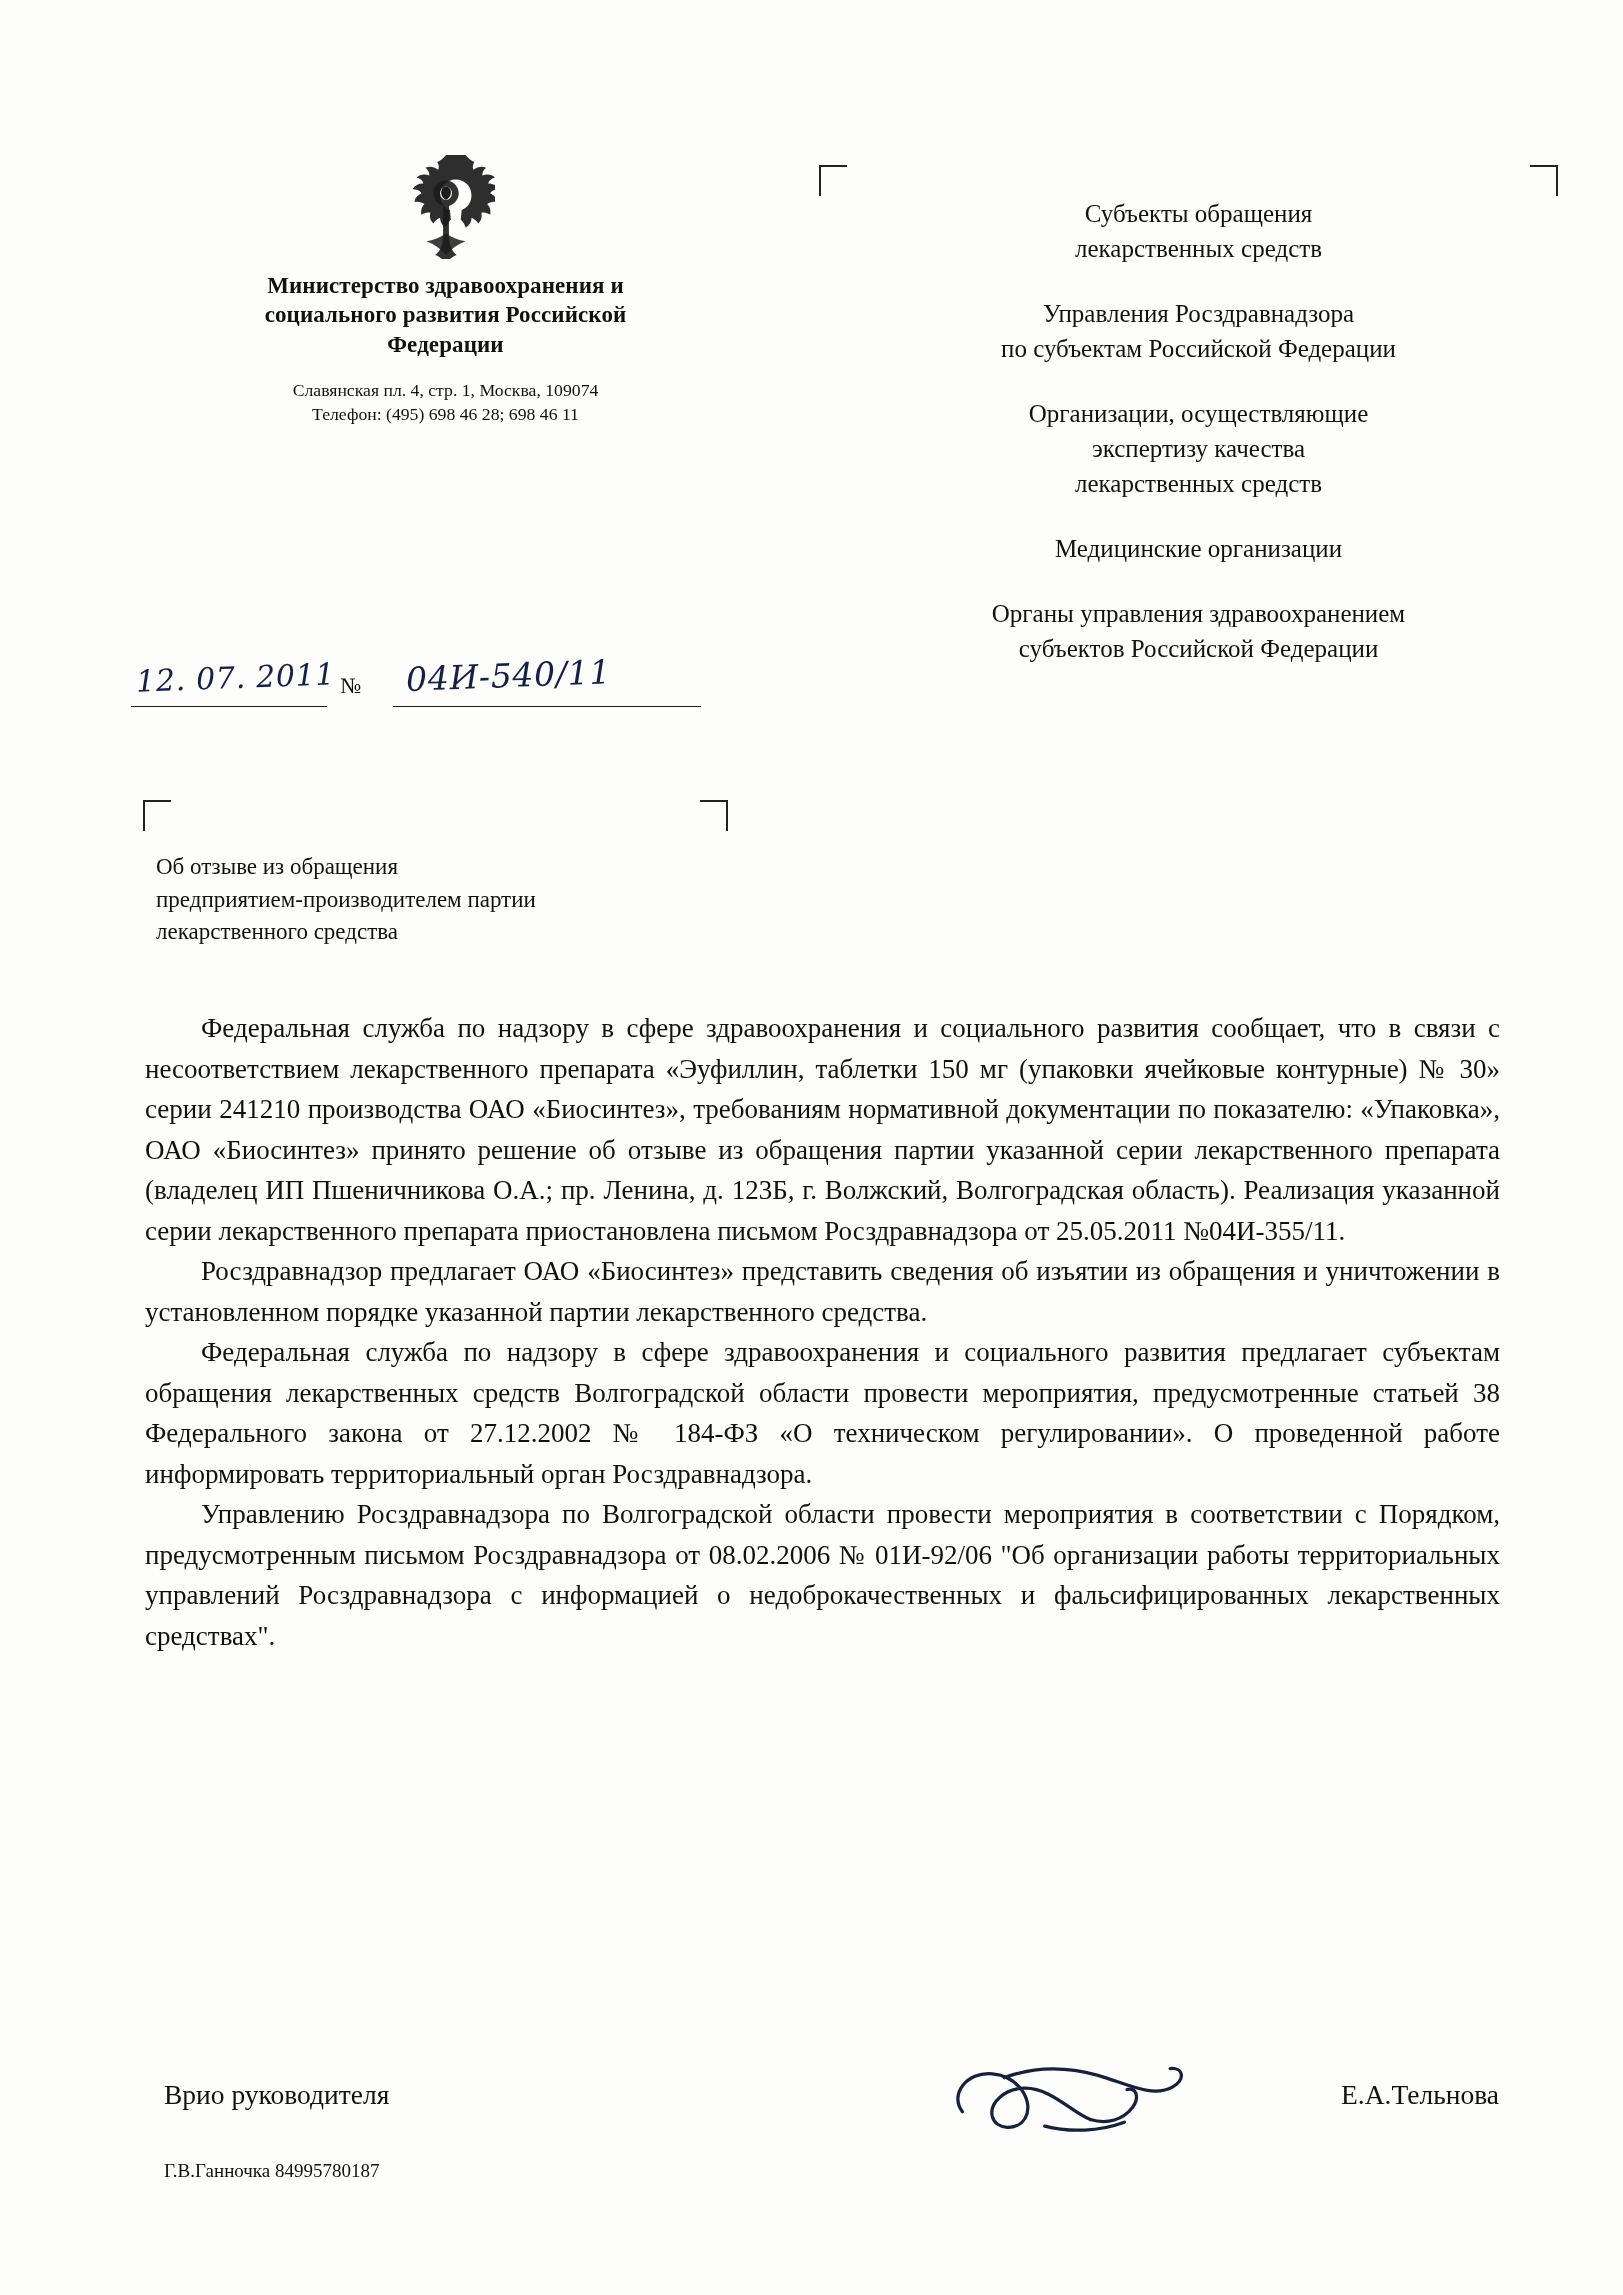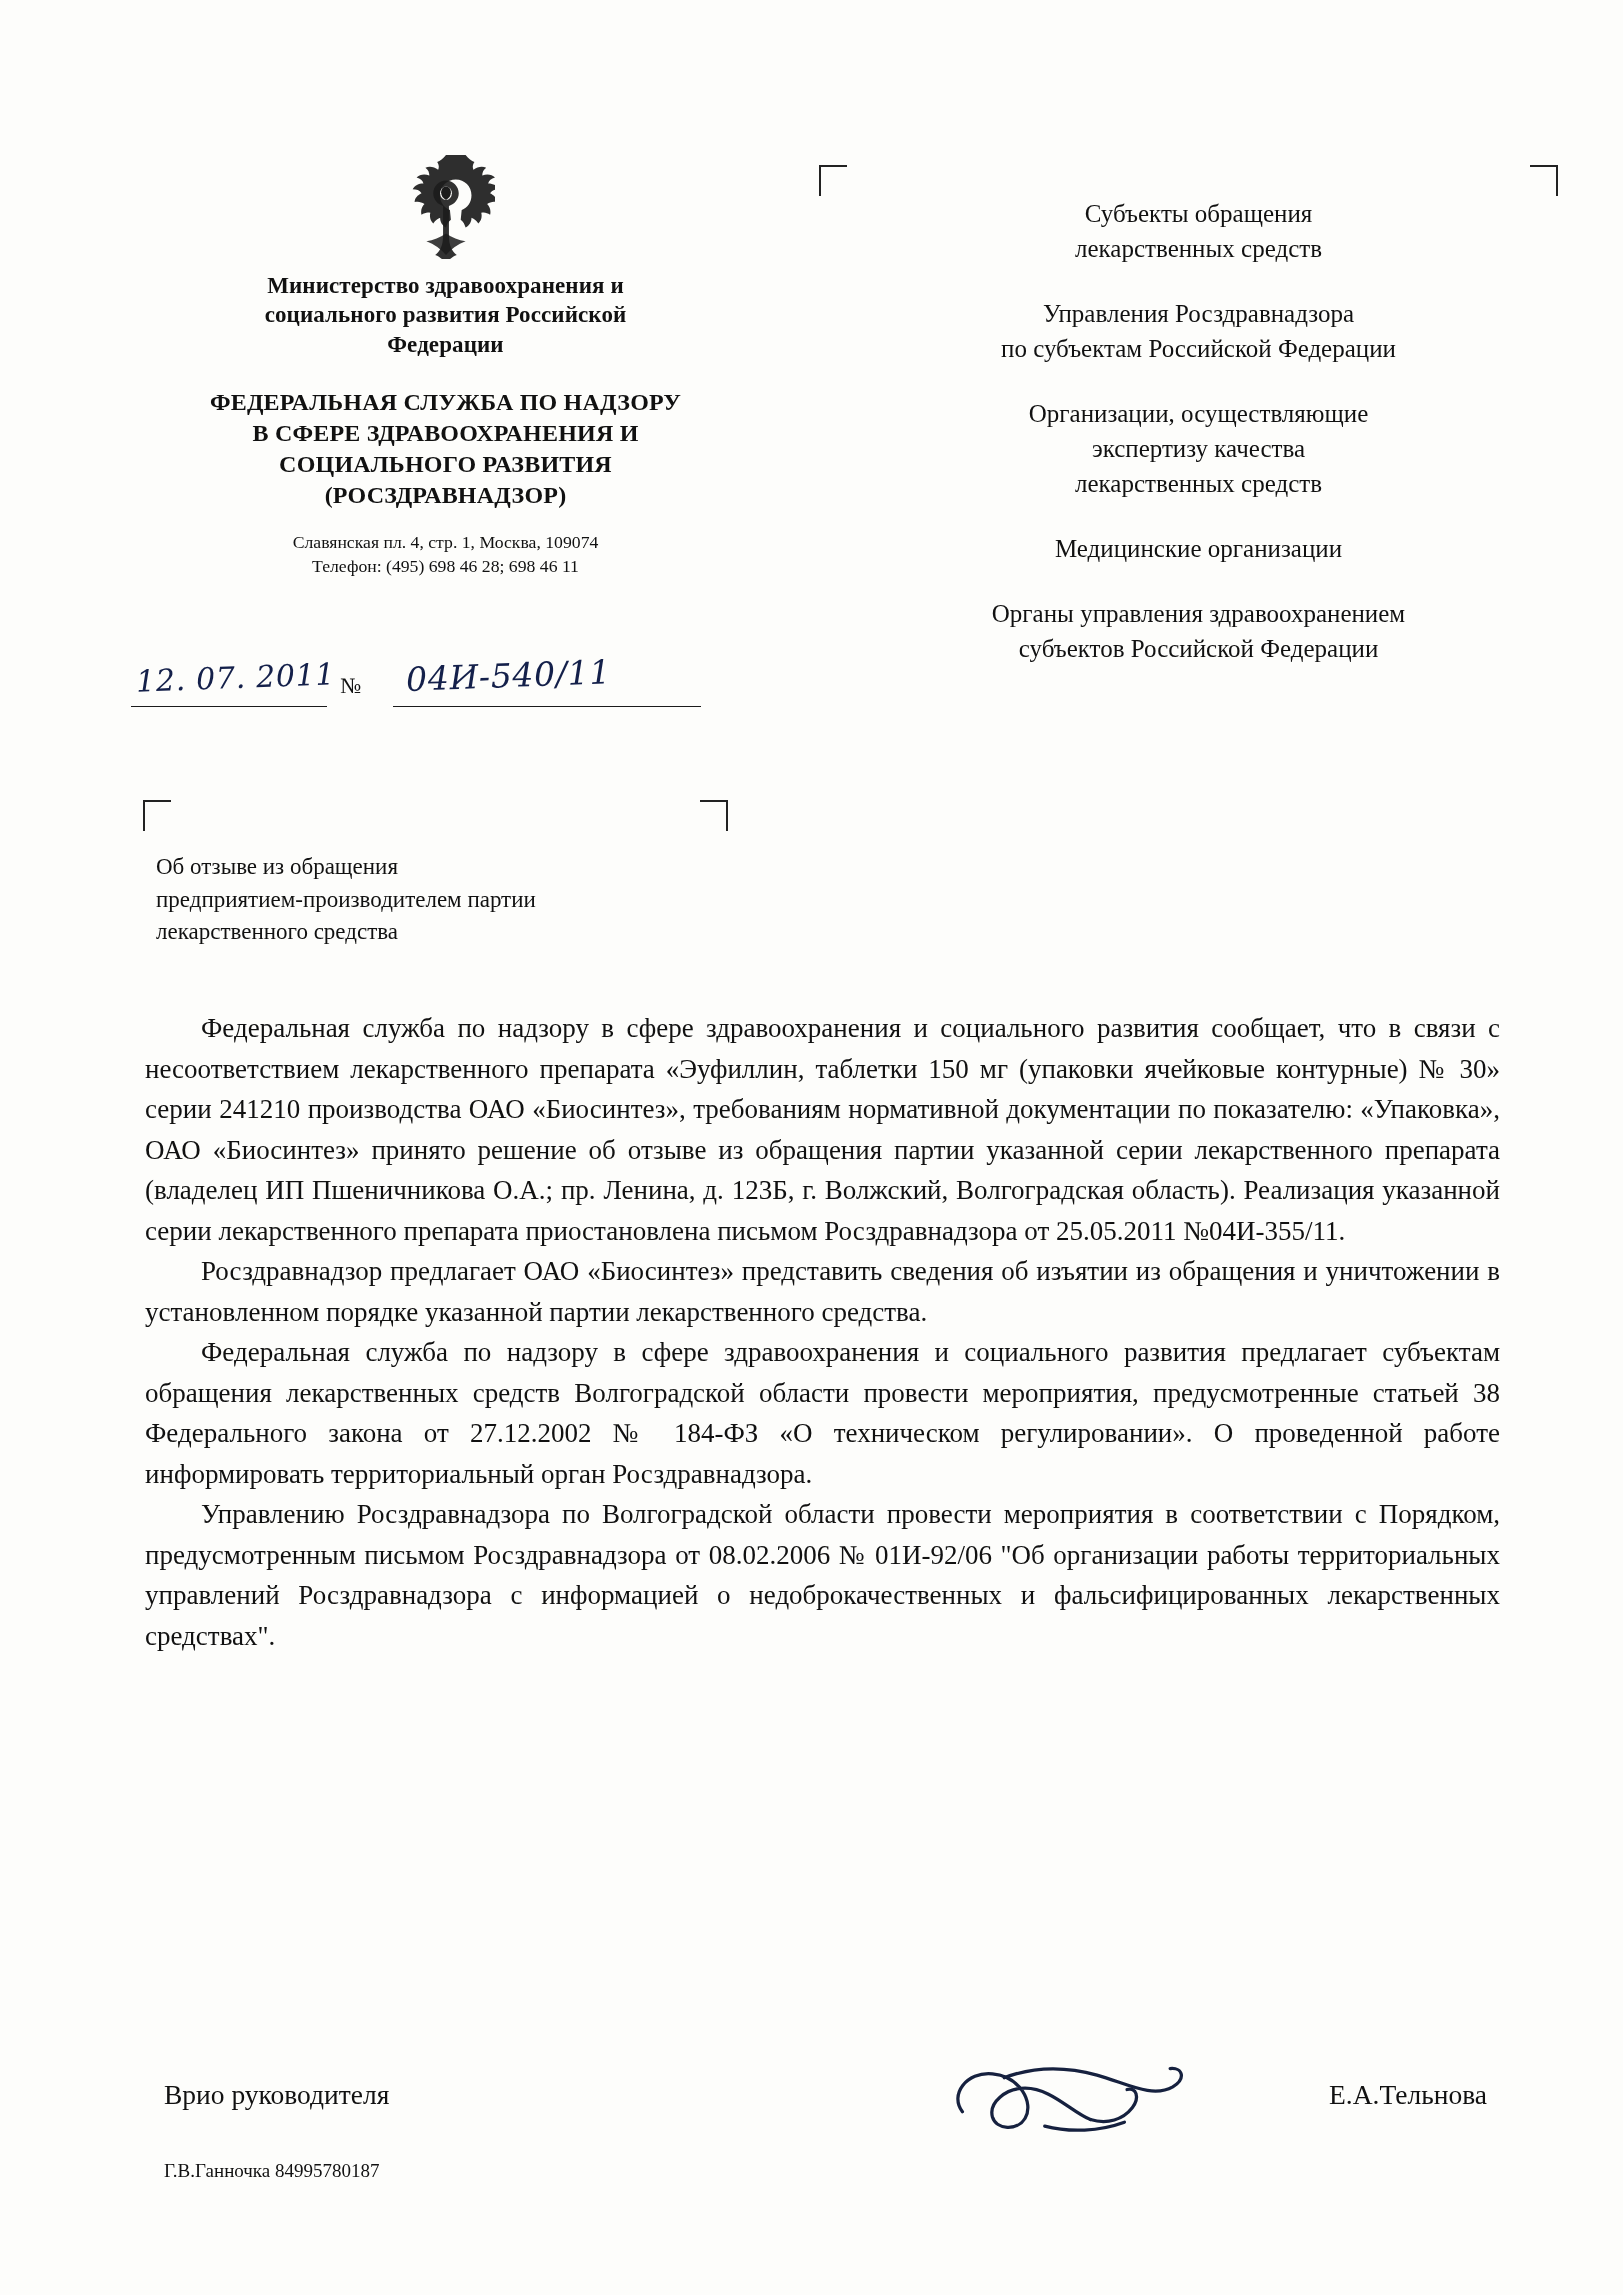--- a/index.html
+++ b/index.html
@@ -174,21 +174,21 @@
     width: 1335px;
     height: 79px;
   }
   .sign-title {
     position: absolute;
     left: 0; top: 17px;
     font-size: 27.5px;
   }
   .sign-name {
     position: absolute;
-    right: 12px; top: 17px;
+    right: 0; top: 17px;
     font-size: 27.5px;
     text-align: center;
   }
   .sign-scribble {
     position: absolute;
     left: 772px;
     top: -13px;
     width: 288px;
     height: 98px;
   }
@@ -214,26 +214,20 @@
         <path d="M50 36 c-3 0 -5 3 -5 6 c0 4 2 6 5 8 c3 -2 5 -4 5 -8 c0 -3 -2 -6 -5 -6 z" fill="#1c1c1c"></path>
         <path d="M30 92 c8 3 15 8 20 14 c5 -6 12 -11 20 -14 c-7 -1 -14 -4 -20 -8 c-6 4 -13 7 -20 8 z" opacity="0.85"></path>
       </g>
     </svg>
 
     <div class="ministry-line">
       <div>Министерство здравоохранения и</div>
       <div>социального развития Российской Федерации</div>
     </div>
 
-    <div class="agency-name">
-      <div>ФЕДЕРАЛЬНАЯ СЛУЖБА ПО НАДЗОРУ</div>
-      <div>В СФЕРЕ ЗДРАВООХРАНЕНИЯ И</div>
-      <div>СОЦИАЛЬНОГО РАЗВИТИЯ</div>
-      <div>(РОСЗДРАВНАДЗОР)</div>
-    </div>
 
     <div class="address-block">
       <div>Славянская пл. 4, стр. 1, Москва, 109074</div>
       <div>Телефон: (495) 698 46 28; 698 46 11</div>
     </div>
   </div>
 
   <div class="datenum">
     <span class="hand hand-date">12. 07. 2011</span>
     <div class="rule rule-date"></div>

